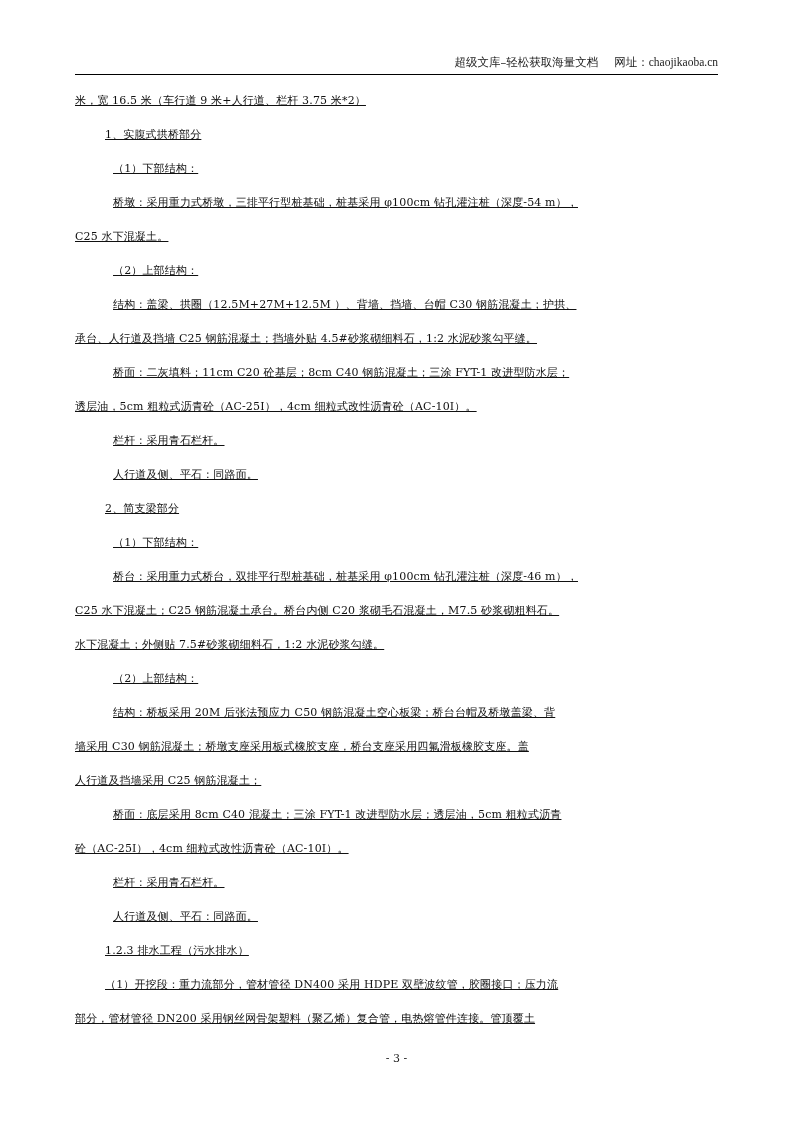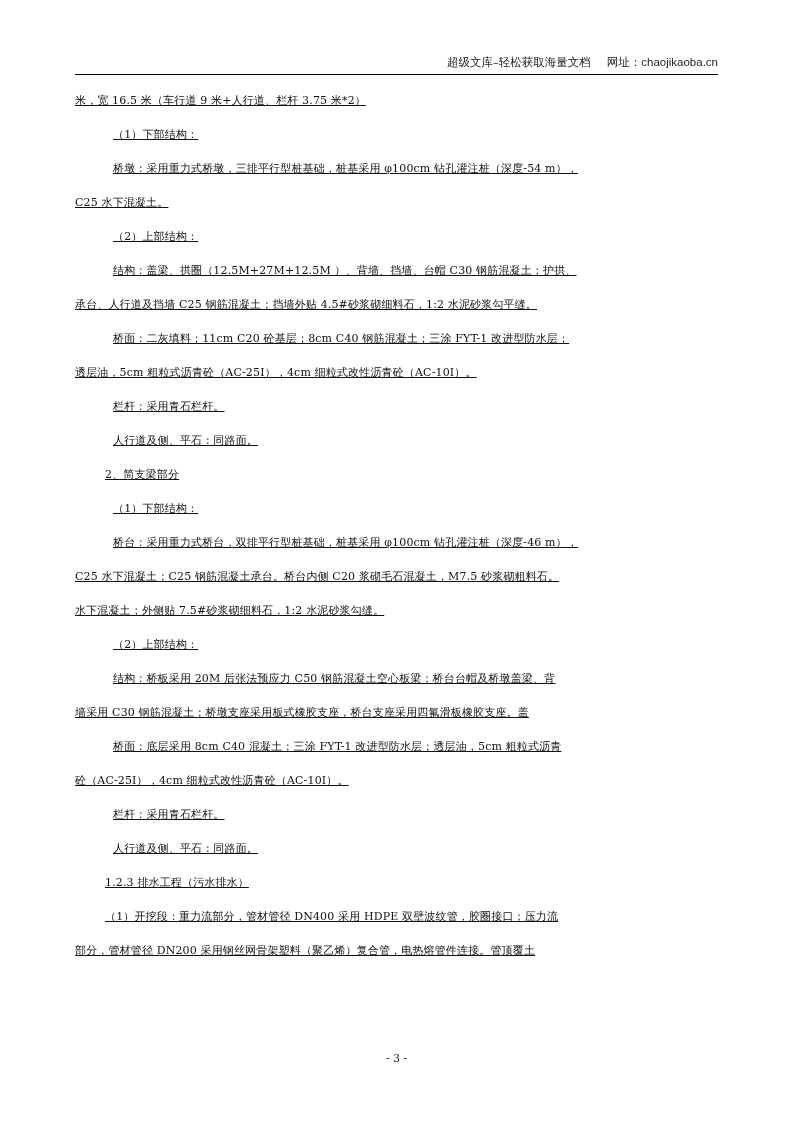--- a/index.html
+++ b/index.html
@@ -15,43 +15,45 @@
   .i1 { padding-left: 30px; }
   .i2 { padding-left: 38px; }
   .i0 { padding-left: 0; }
   .footer { position: absolute; top: 1052px; left: 0; width: 793px; text-align: center;
             font-size: 11px; color: #222; }
 </style>
 </head>
 <body>
 
 <div class="header">
-  <span>超级文库–轻松获取海量文档</span><span class="sep"></span><span>网址：</span><span style="font-family:Liberation Sans, sans-serif;">chaojikaoba.cn</span>
+  <span>超级文库–轻松获取海量文档</span><span class="sep"></span><span>网址：</span><span style="font-family:Liberation Serif, serif;">chaojikaoba.cn</span>
 </div>
 
 <div class="body" id="doc-body">
     <div class="line i0">米，宽 16.5 米（车行道 9 米+人行道、栏杆 3.75 米*2）</div>
+    <div class="line i1">1、实腹式拱桥部分</div>
     <div class="line i2">（1）下部结构：</div>
     <div class="line i2">桥墩：采用重力式桥墩，三排平行型桩基础，桩基采用 φ100cm 钻孔灌注桩（深度-54 m），</div>
     <div class="line i0">C25 水下混凝土。</div>
     <div class="line i2">（2）上部结构：</div>
     <div class="line i2">结构：盖梁、拱圈（12.5M+27M+12.5M ）、背墙、挡墙、台帽 C30 钢筋混凝土；护拱、</div>
     <div class="line i0">承台、人行道及挡墙 C25 钢筋混凝土；挡墙外贴 4.5#砂浆砌细料石，1:2 水泥砂浆勾平缝。</div>
     <div class="line i2">桥面：二灰填料；11cm C20 砼基层；8cm C40 钢筋混凝土；三涂 FYT-1 改进型防水层；</div>
     <div class="line i0">透层油，5cm 粗粒式沥青砼（AC-25Ⅰ），4cm 细粒式改性沥青砼（AC-10Ⅰ）。</div>
     <div class="line i2">栏杆：采用青石栏杆。</div>
     <div class="line i2">人行道及侧、平石：同路面。</div>
     <div class="line i1">2、简支梁部分</div>
     <div class="line i2">（1）下部结构：</div>
     <div class="line i2">桥台：采用重力式桥台，双排平行型桩基础，桩基采用 φ100cm 钻孔灌注桩（深度-46 m），</div>
     <div class="line i0">C25 水下混凝土；C25 钢筋混凝土承台。桥台内侧 C20 浆砌毛石混凝土，M7.5 砂浆砌粗料石。</div>
     <div class="line i0">水下混凝土；外侧贴 7.5#砂浆砌细料石，1:2 水泥砂浆勾缝。</div>
     <div class="line i2">（2）上部结构：</div>
     <div class="line i2">结构：桥板采用 20M 后张法预应力 C50 钢筋混凝土空心板梁；桥台台帽及桥墩盖梁、背</div>
     <div class="line i0">墙采用 C30 钢筋混凝土；桥墩支座采用板式橡胶支座，桥台支座采用四氟滑板橡胶支座。盖</div>
+    <div class="line i0">人行道及挡墙采用 C25 钢筋混凝土；</div>
     <div class="line i2">桥面：底层采用 8cm C40 混凝土；三涂 FYT-1 改进型防水层；透层油，5cm 粗粒式沥青</div>
     <div class="line i0">砼（AC-25Ⅰ），4cm 细粒式改性沥青砼（AC-10Ⅰ）。</div>
     <div class="line i2">栏杆：采用青石栏杆。</div>
     <div class="line i2">人行道及侧、平石：同路面。</div>
     <div class="line i1">1.2.3 排水工程（污水排水）</div>
     <div class="line i1">（1）开挖段：重力流部分，管材管径 DN400 采用 HDPE 双壁波纹管，胶圈接口；压力流</div>
     <div class="line i0">部分，管材管径 DN200 采用钢丝网骨架塑料（聚乙烯）复合管，电热熔管件连接。管顶覆土</div>
   </div>
 
 <div class="footer">- 3 -</div>

